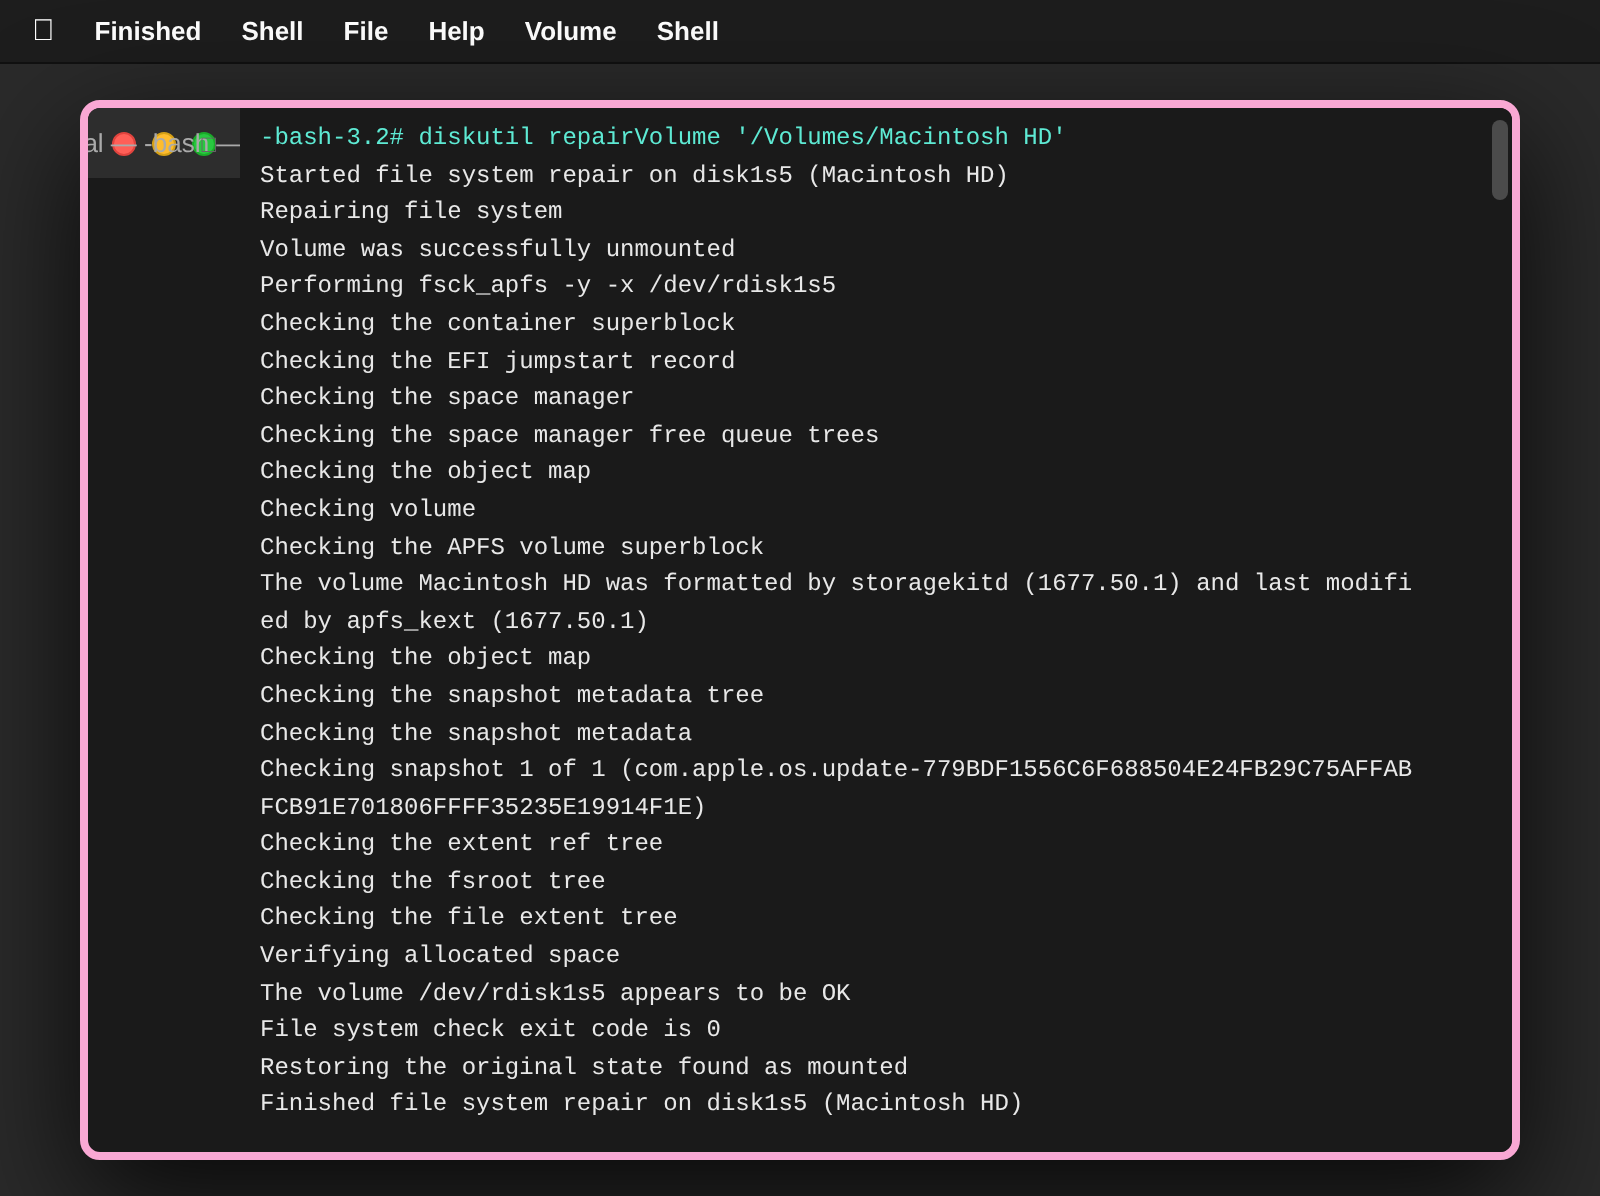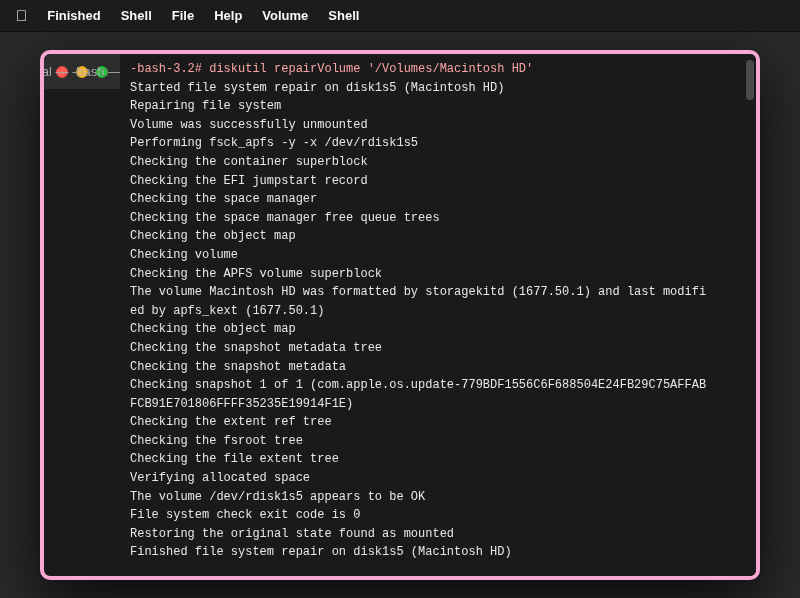--- a/index.html
+++ b/index.html
@@ -127,21 +127,21 @@
     .terminal-text {
       font-family: 'Menlo', 'Monaco', 'Courier New', monospace;
       font-size: 12px;
       line-height: 1.55;
       color: #e8e8e8;
       white-space: pre-wrap;
       word-break: break-all;
     }
 
     .prompt-line {
-      color: #fca5a5;
+      color: #5eead4;
       font-weight: 500;
     }
 
     .scrollbar {
       position: absolute;
       right: 2px;
       top: 6px;
       width: 8px;
       height: 40px;
       background: rgba(150,150,150,0.4);

